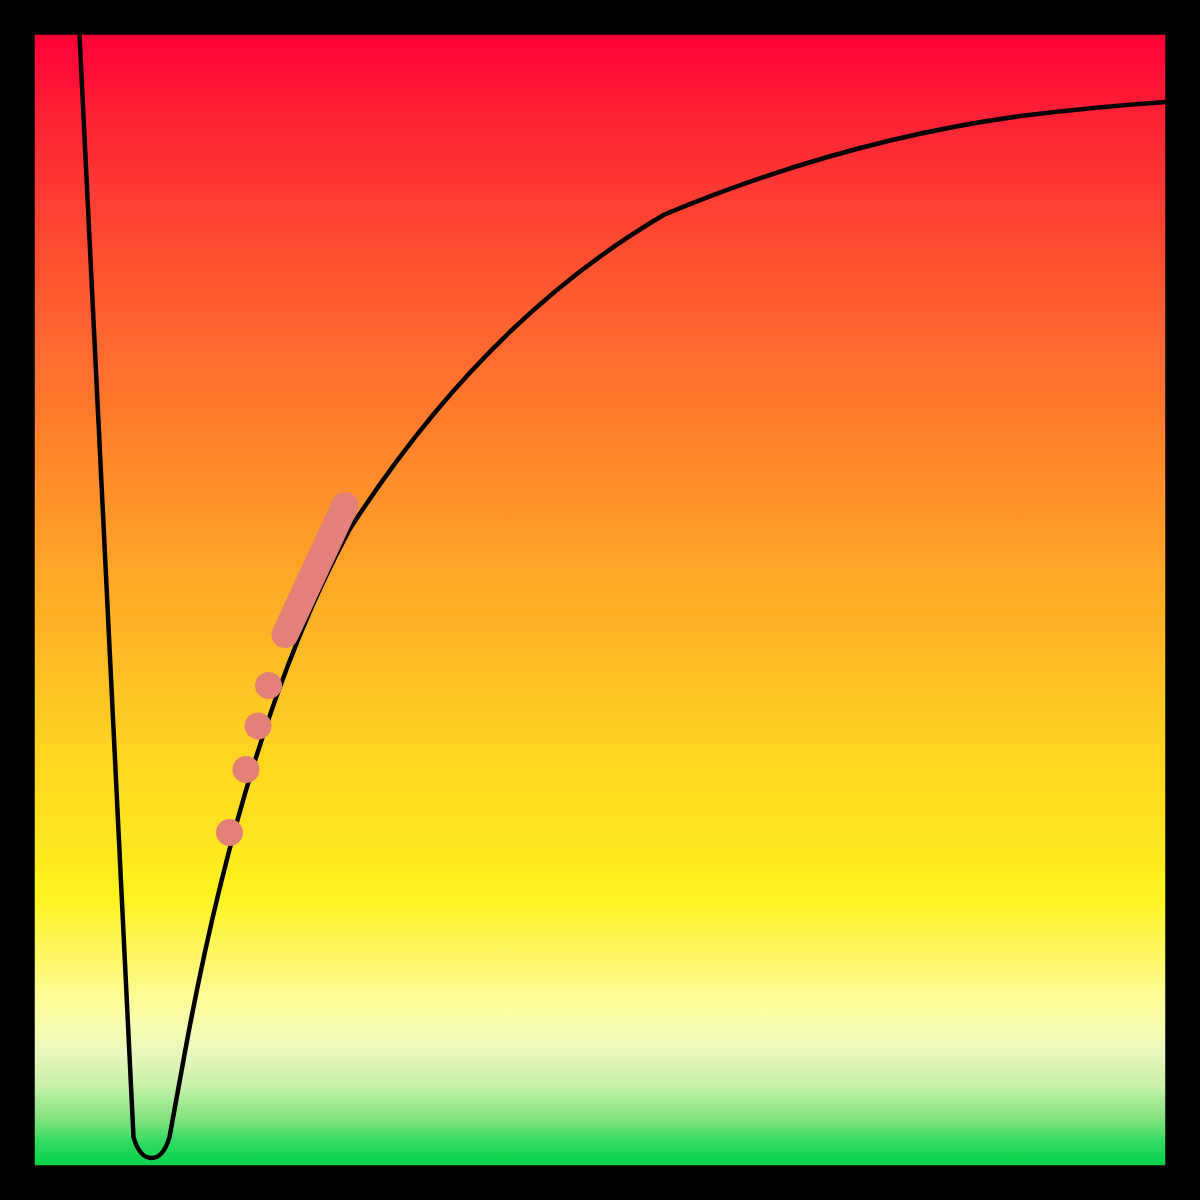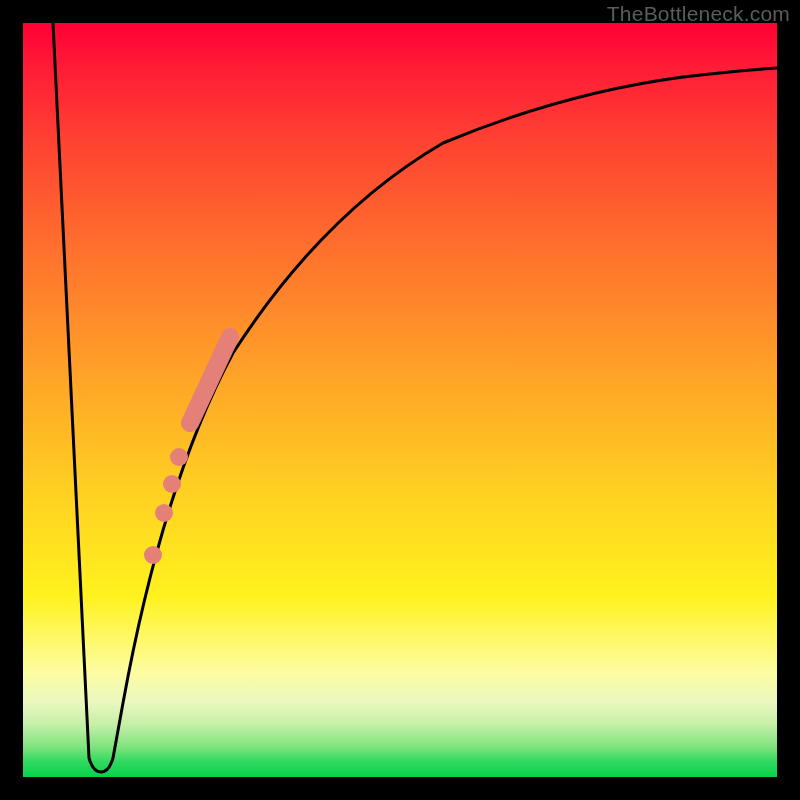--- a/index.html
+++ b/index.html
@@ -83,14 +83,13 @@
 
       <line x1="167" y1="400" x2="207" y2="314" stroke="#e58079" stroke-width="18" stroke-linecap="round"></line>
 
       <circle cx="156" cy="434" r="9" fill="#e58079"></circle>
       <circle cx="149" cy="461" r="9" fill="#e58079"></circle>
       <circle cx="141" cy="490" r="9" fill="#e58079"></circle>
       <circle cx="130" cy="532" r="9" fill="#e58079"></circle>
     </svg>
   </div>
 
-  <div class="watermark">TheBottleneck.com</div>
 </div>
 
 </body></html>

